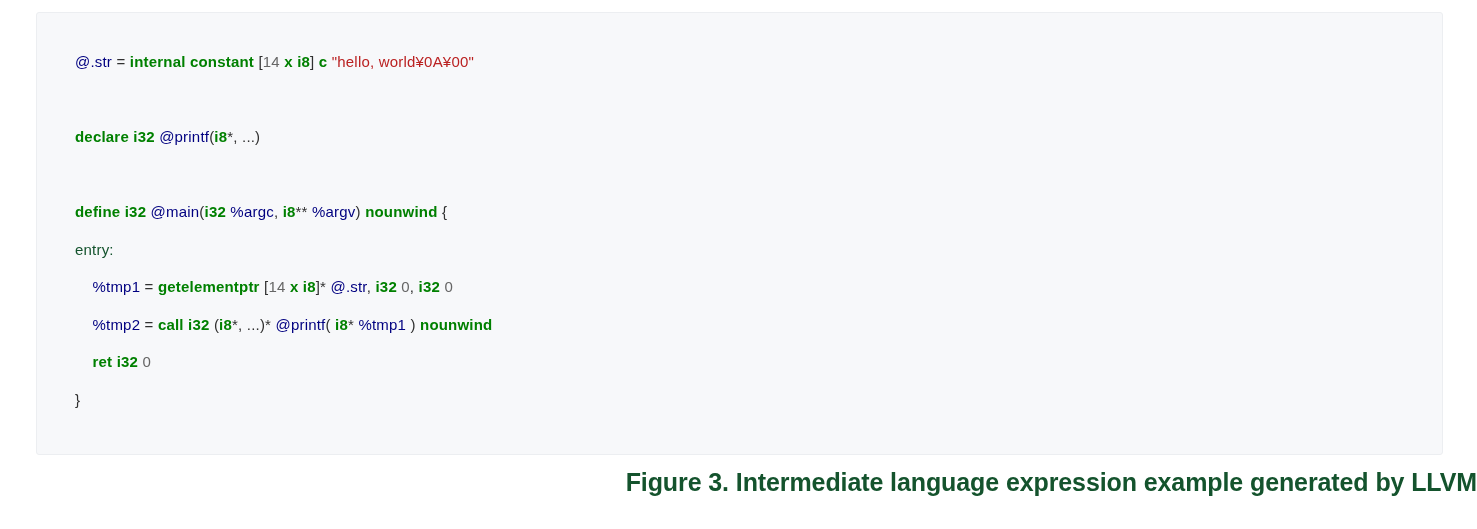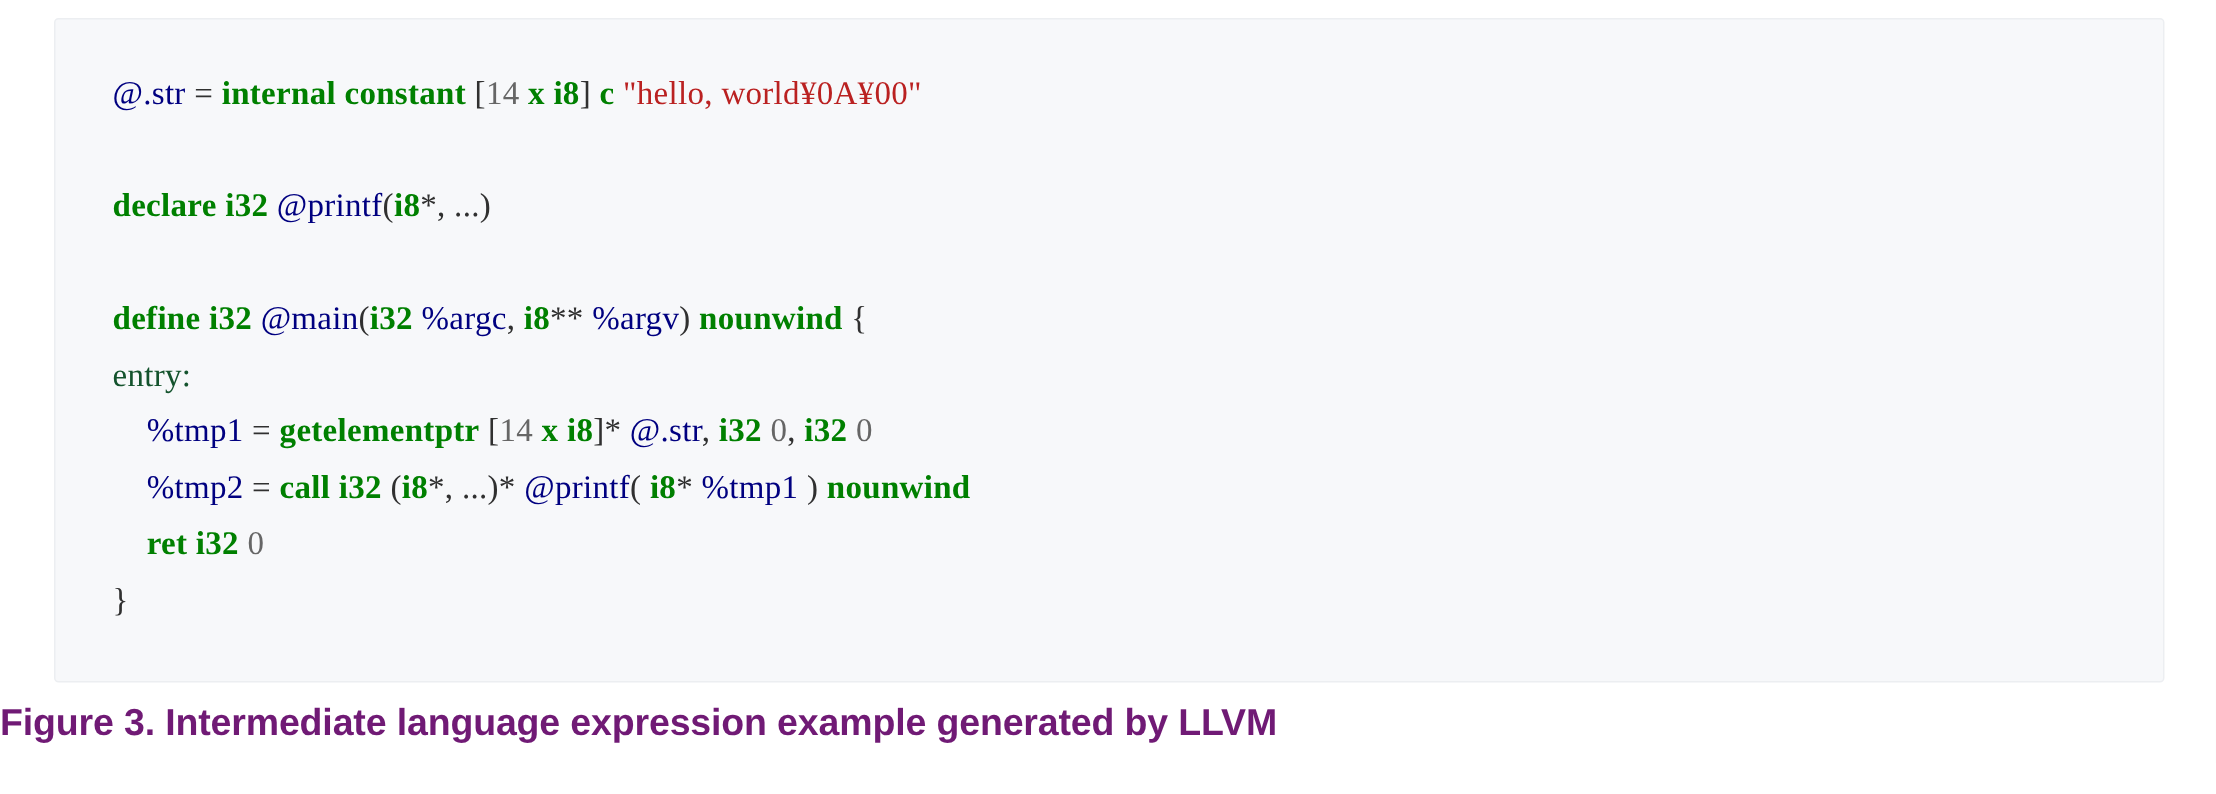--- a/index.html
+++ b/index.html
@@ -36,22 +36,22 @@
     overflow: hidden;
   }
 
   .code-inner {
     padding: 30px 0 0 38px;
   }
 
   pre.code {
     margin: 0;
     padding: 0;
-    font-family: Liberation Serif, serif;
-    font-size: 22px;
+    font-family: Liberation Sans, sans-serif;
+    font-size: 15px;
     line-height: 37.5px;
     letter-spacing: 0.2px;
     color: #303030;
     white-space: pre;
     -webkit-font-smoothing: antialiased;
   }
 
   pre.code .ln { display: block; min-height: 37.5px; }
 
   
@@ -61,25 +61,25 @@
   .lbl  { color: #14532d; }                     
   .num  { color: #666666; }                     
   .pun  { color: #303030; }  
 
   
   .caption {
     position: absolute;
     left: 0;
     top: 468px;
     width: 1477px;
-    text-align: left;
+    text-align: right;
     font-family: "Liberation Sans Narrow", "Liberation Sans", sans-serif;
     font-size: 25px;
     font-weight: bold;
-    color: #701a75;
+    color: #14532d;
     letter-spacing: -0.1px;
     white-space: nowrap;
   }
 </style>
 </head>
 <body>
 
 <div class="page">
 
   <div class="code-block">

